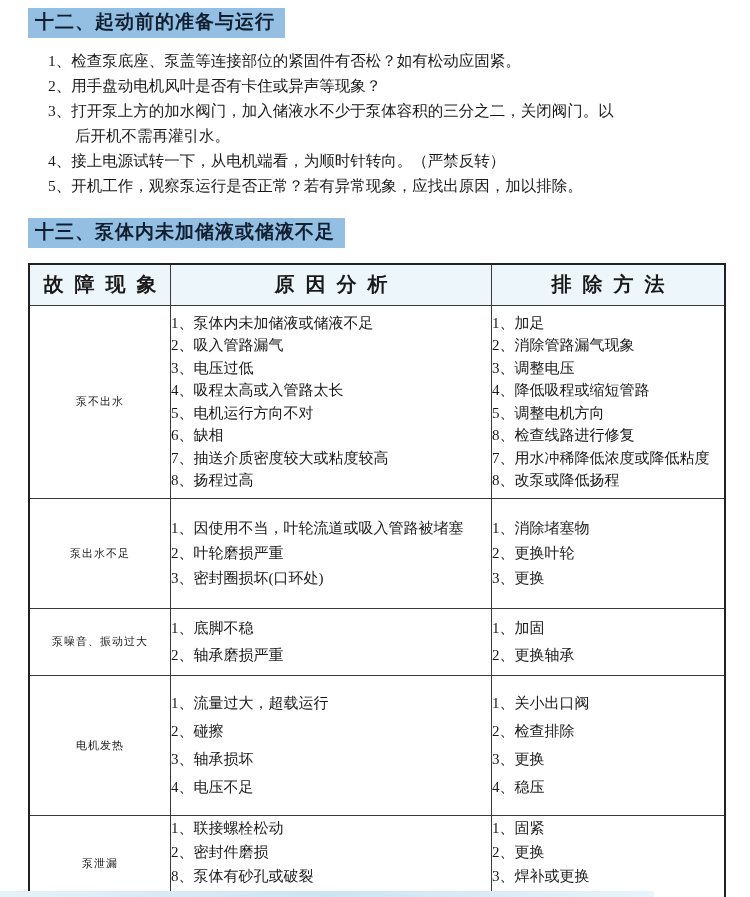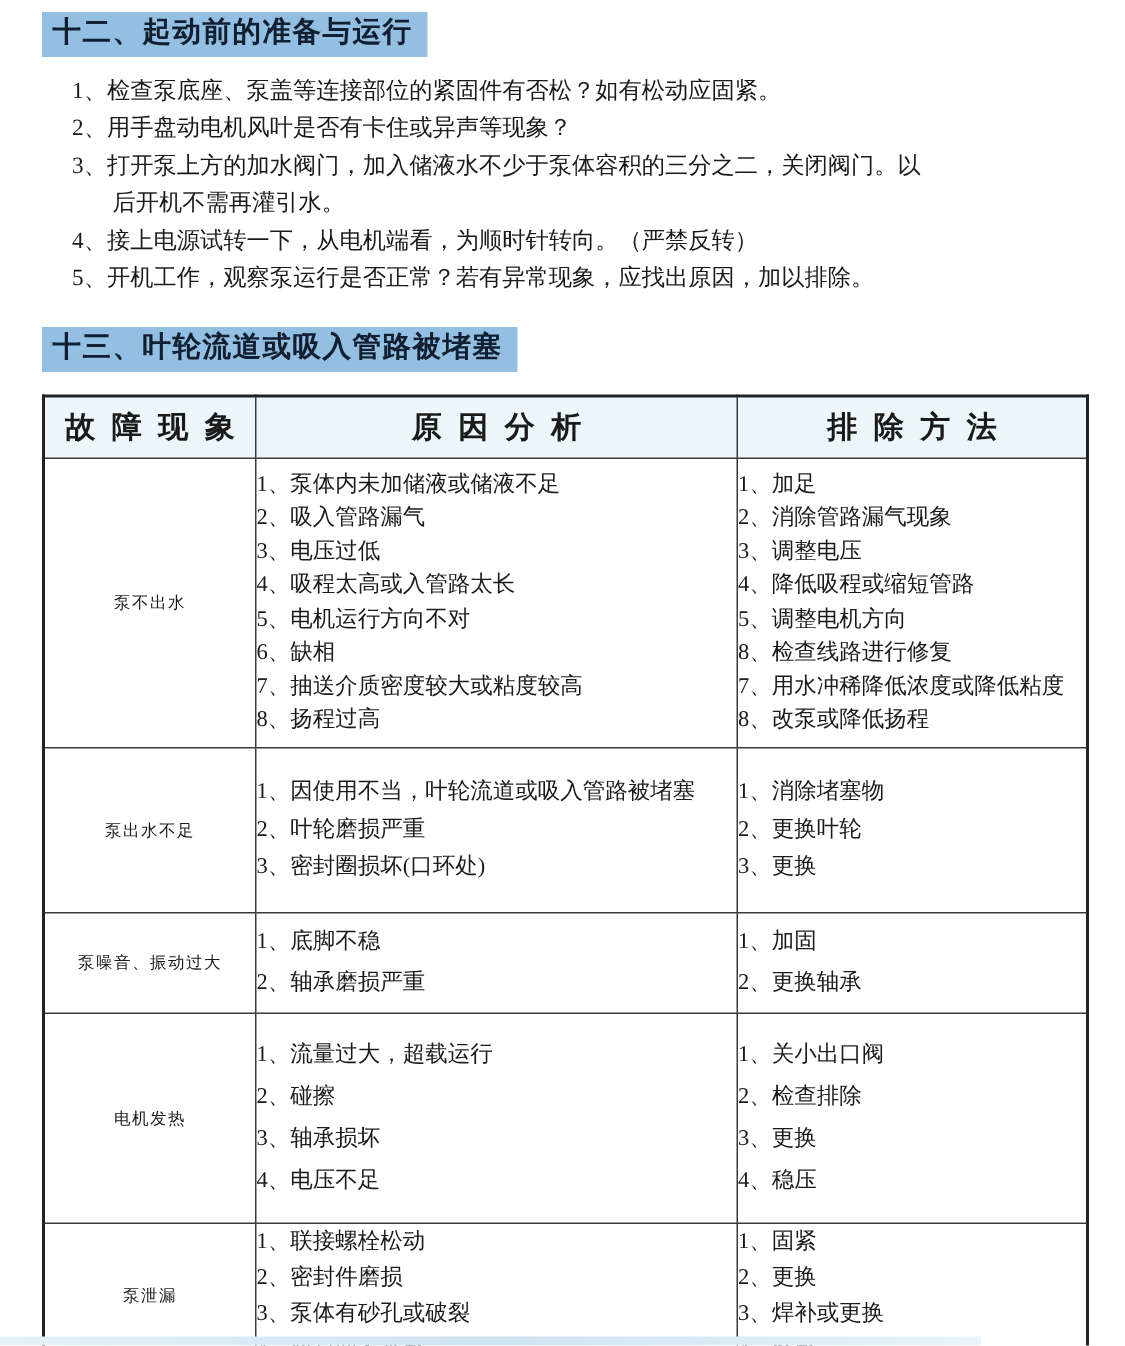--- a/index.html
+++ b/index.html
@@ -98,21 +98,21 @@
   <div class="sec-header">十二、起动前的准备与运行</div>
 
   <div class="steps">
       <div class="step">1、检查泵底座、泵盖等连接部位的紧固件有否松？如有松动应固紧。</div>
       <div class="step">2、用手盘动电机风叶是否有卡住或异声等现象？</div>
       <div class="step">3、打开泵上方的加水阀门，加入储液水不少于泵体容积的三分之二，关闭阀门。以后开机不需再灌引水。</div>
       <div class="step">4、接上电源试转一下，从电机端看，为顺时针转向。（严禁反转）</div>
       <div class="step">5、开机工作，观察泵运行是否正常？若有异常现象，应找出原因，加以排除。</div>
     </div>
 
-  <div class="sec-header sec13-header">十三、叶轮流道或吸入管路被堵塞</div>
+  <div class="sec-header sec13-header">十三、泵体内未加储液或储液不足</div>
 
   <table class="fault-table">
     <thead>
       <tr>
         <th class="col-ph">故障现象</th>
         <th class="col-ca">原因分析</th>
         <th class="col-re">排除方法</th>
       </tr>
     </thead>
     <tbody>
@@ -176,21 +176,21 @@
             <div class="cell-line">2、检查排除</div>
             <div class="cell-line">3、更换</div>
             <div class="cell-line">4、稳压</div>
           </td>
         </tr>
         <tr>
           <td class="ph">泵泄漏</td>
           <td class="lines">
             <div class="cell-line">1、联接螺栓松动</div>
             <div class="cell-line">2、密封件磨损</div>
-            <div class="cell-line">3、泵体有砂孔或破裂</div>
+            <div class="cell-line">8、泵体有砂孔或破裂</div>
             <div class="cell-line">4、密封面不平整</div>
           </td>
           <td class="lines">
             <div class="cell-line">1、固紧</div>
             <div class="cell-line">2、更换</div>
             <div class="cell-line">3、焊补或更换</div>
             <div class="cell-line">4、修整</div>
           </td>
         </tr>
       </tbody>

